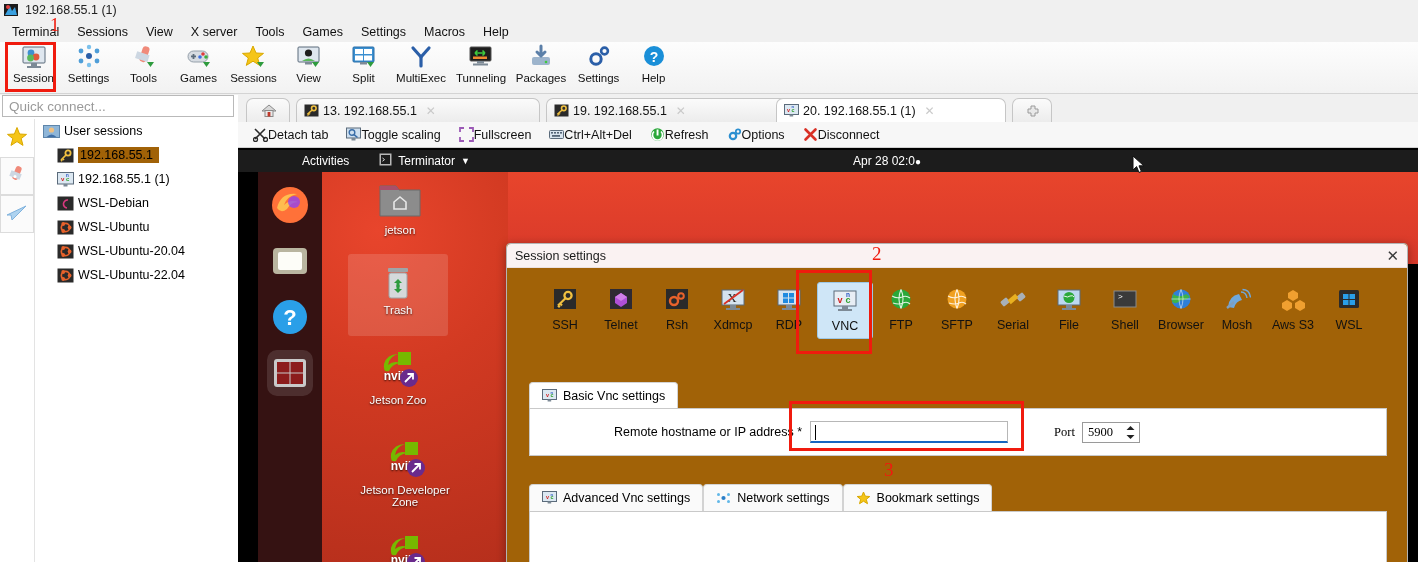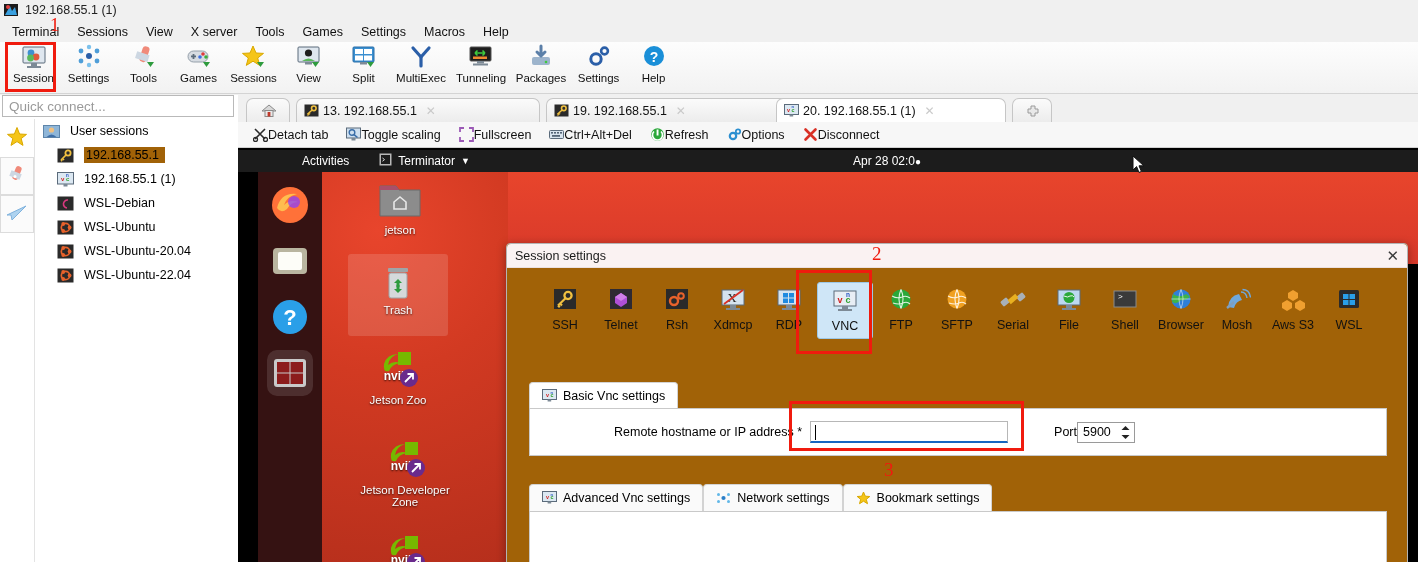--- a/index.html
+++ b/index.html
@@ -49,21 +49,21 @@
   .quickconnect {
     position:absolute; left:2px; top:0px; width:232px; height:22px;
     border:1px solid #b9b9b9; background:#fff;
     display:flex; align-items:center; padding-left:6px;
     font-size:13.5px; color:#9a9a9a;
   }
   .sidestrip { position:absolute; left:0px; top:24px; width:34px; height:443px; background:#fff; }
   .sidestrip .sbtn { width:34px; height:38px; display:flex; align-items:center; justify-content:center; }
   .sbtn.framed { border:1px solid #dcdcdc; background:#fbfbfb; }
   .treepanel { position:absolute; left:34px; top:24px; width:200px; height:443px; background:#fff; border-left:1px solid #e3e3e3; }
-  .tree-row { display:flex; align-items:center; height:24px; padding-left:8px; gap:10px; font-size:12.5px; }
+  .tree-row { display:flex; align-items:center; height:24px; padding-left:8px; gap:4px; font-size:12.5px; }
   .tree-row.child { padding-left:22px; }
   .tree-row .sel { background:#a16207; padding: 1px 6px 1px 2px; }
   .ticon { width:17px; height:15px; flex:0 0 auto; position:relative; }
 
   
   .tabstrip { position:absolute; left:238px; top:95px; width:1180px; height:27px; background:#f0f0f0; }
   .tab {
     position:absolute; top:3px; height:24px;
     background:linear-gradient(#fbfbfb,#ececec);
     border:1px solid #c6c6c6; border-bottom:none;
@@ -138,21 +138,21 @@
     position:absolute; left:22px; top:164px; width:858px; height:48px;
     border:1px solid #c9c9c9; background:#fff;
     display:flex; align-items:center;
   }
   .fieldlabel { font-size:12.5px; margin-left:84px; }
   .textfield {
     width:198px; height:22px; margin-left:8px; border:1px solid #b7b7b7;
     border-bottom:2px solid #1565c0; background:#fff; position:relative;
   }
   .caret { position:absolute; left:4px; top:3px; width:1px; height:15px; background:#000; }
-  .portwrap { display:flex; align-items:center; margin-left:46px; font-size:12.5px;}
+  .portwrap { display:flex; align-items:center; gap:7px; margin-left:46px; font-size:12.5px;font-family:Liberation Serif, serif;}
   .portfield {
     width:58px; height:21px; border:1px solid #9a9a9a; background:#fff;
     display:flex; align-items:center; padding-left:5px; font-size:12.5px; position:relative;
   }
   .spinner { position:absolute; right:3px; top:1px; width:11px; height:17px; display:flex; flex-direction:column; justify-content:center; align-items:center; }
 
   .subtabs2 { position:absolute; left:22px; top:240px; display:flex; }
   .bottompanel { position:absolute; left:22px; top:267px; width:858px; height:58px; border:1px solid #c9c9c9; border-bottom:none; background:#fff; }
 
   

